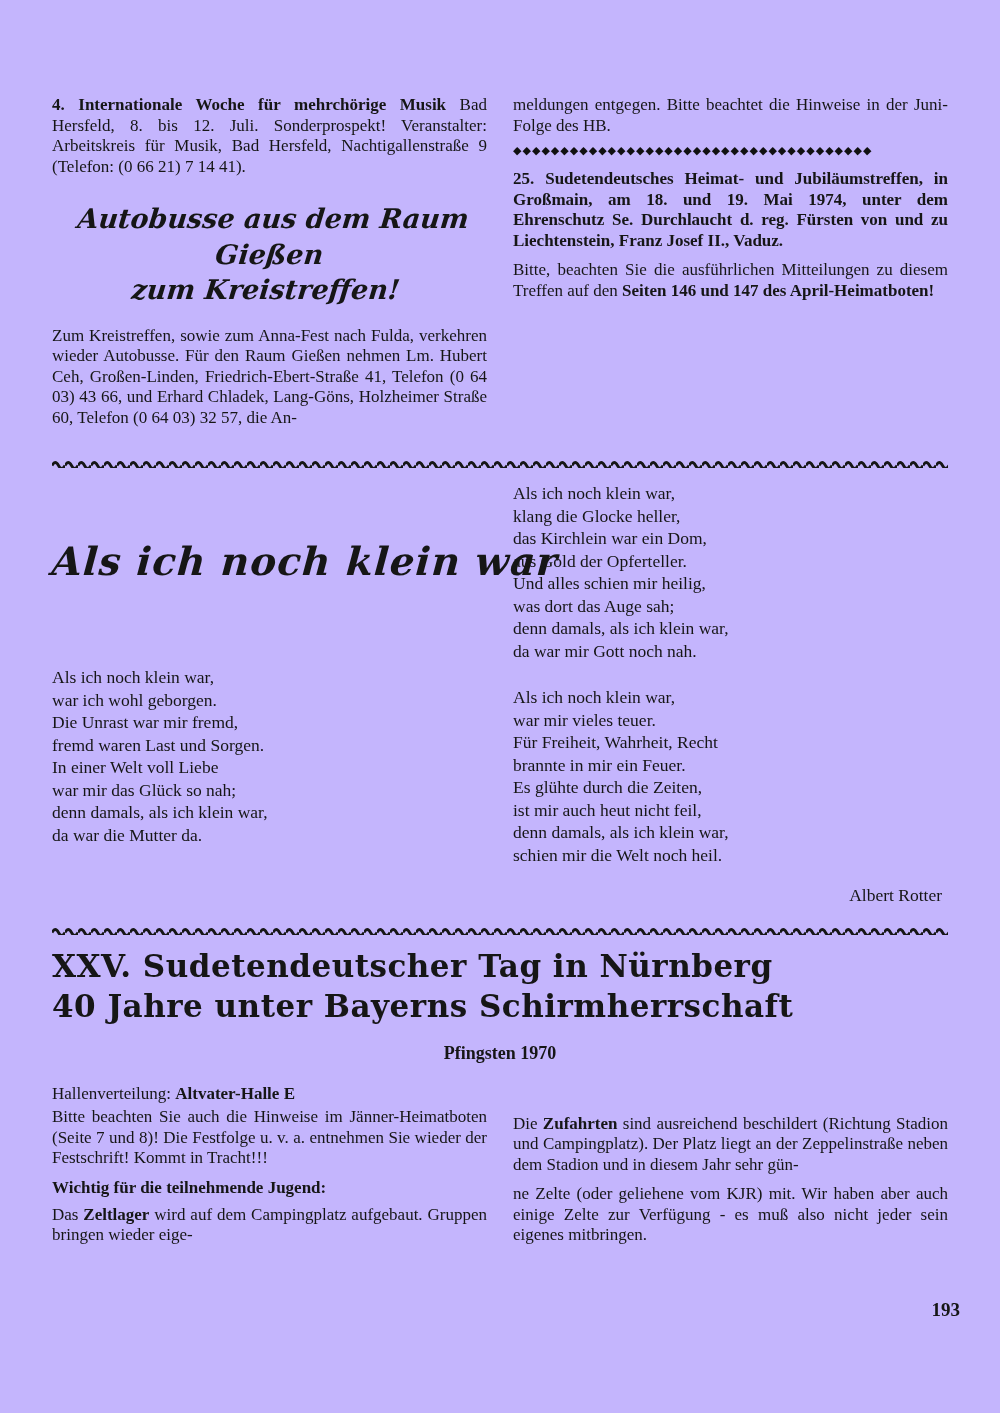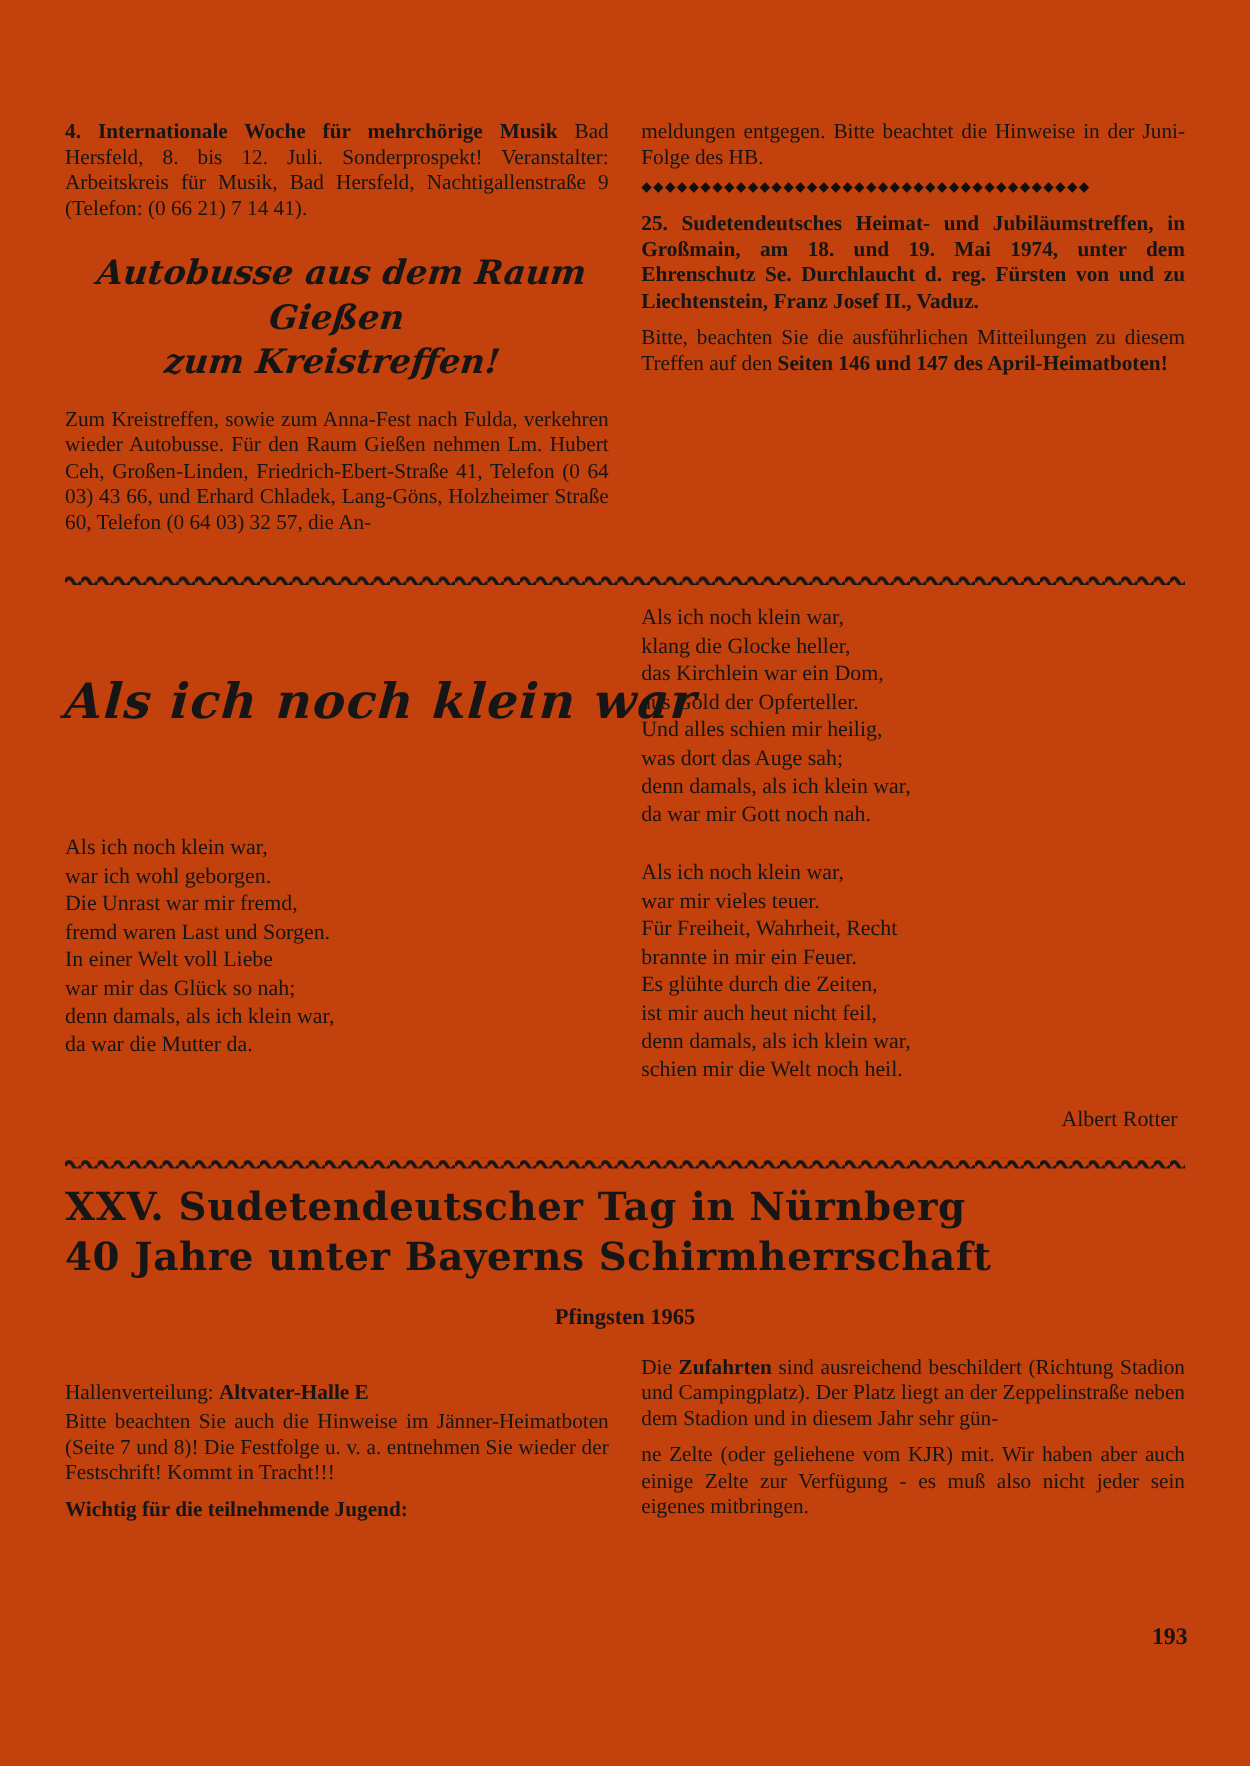--- a/index.html
+++ b/index.html
@@ -1,21 +1,21 @@
 <!DOCTYPE html>
 <html><head>
 <meta charset="utf-8">
 <style>
   html, body { margin: 0; padding: 0; background: #9a9a9a; }
   .page {
     position: relative;
     width: 1000px;
     height: 1413px;
     margin: 0 auto;
-    background: #c2410c;
+    background: #c4b5fd;
     box-sizing: border-box;
     padding: 95px 52px 0 52px;
     overflow: hidden;
     font-family: "Liberation Serif", serif;
     color: #161616;
   }
   .two-col { display: flex; gap: 26px; }
   .col { flex: 1 1 0; min-width: 0; }
 
   .para {
@@ -94,21 +94,21 @@
   .congress-cols { margin-top: 20px; align-items: flex-end; }
   .youth-heading {
     font-weight: bold;
     font-size: 17px;
     margin: 0 0 7px 0;
   }
   .hall-line { margin-bottom: 3px; }
 
   .page-number {
     position: absolute;
-    right: 50px;
+    right: 40px;
     bottom: 92px;
     font-weight: bold;
     font-size: 19px;
   }
 </style>
 </head>
 <body>
 
 <div class="page">
 
@@ -182,26 +182,27 @@
       </defs>
       <rect width="100%" height="9" fill="url(#wv2)"></rect>
     </svg>
   </div>
 
   <section>
     <h1 class="congress-title">
       <span>XXV. Sudetendeutscher Tag in Nürnberg</span>
       <span>40 Jahre unter Bayerns Schirmherrschaft</span>
     </h1>
-    <div class="congress-subtitle">Pfingsten 1965</div>
+    <div class="congress-subtitle">Pfingsten 1970</div>
     <div class="two-col congress-cols">
       <div class="col">
         <p class="para hall-line"><span>Hallenverteilung: </span><span class="b">Altvater-Halle E</span></p>
         <p class="para">Bitte beachten Sie auch die Hinweise im Jänner-Heimatboten (Seite 7 und 8)! Die Festfolge u. v. a. entnehmen Sie wieder der Festschrift! Kommt in Tracht!!!</p>
         <div class="youth-heading">Wichtig für die teilnehmende Jugend:</div>
+        <p class="para"><span>Das </span><span class="b">Zeltlager</span><span> wird auf dem Campingplatz aufgebaut. Gruppen bringen wieder eige-</span></p>
       </div>
       <div class="col">
         <p class="para"><span>Die </span><span class="b">Zufahrten</span><span> sind ausreichend beschildert (Richtung Stadion und Campingplatz). Der Platz liegt an der Zeppelinstraße neben dem Stadion und in diesem Jahr sehr gün-</span></p>
         <p class="para">ne Zelte (oder geliehene vom KJR) mit. Wir haben aber auch einige Zelte zur Verfügung - es muß also nicht jeder sein eigenes mitbringen.</p>
       </div>
     </div>
   </section>
 
   <div class="page-number">193</div>
 

